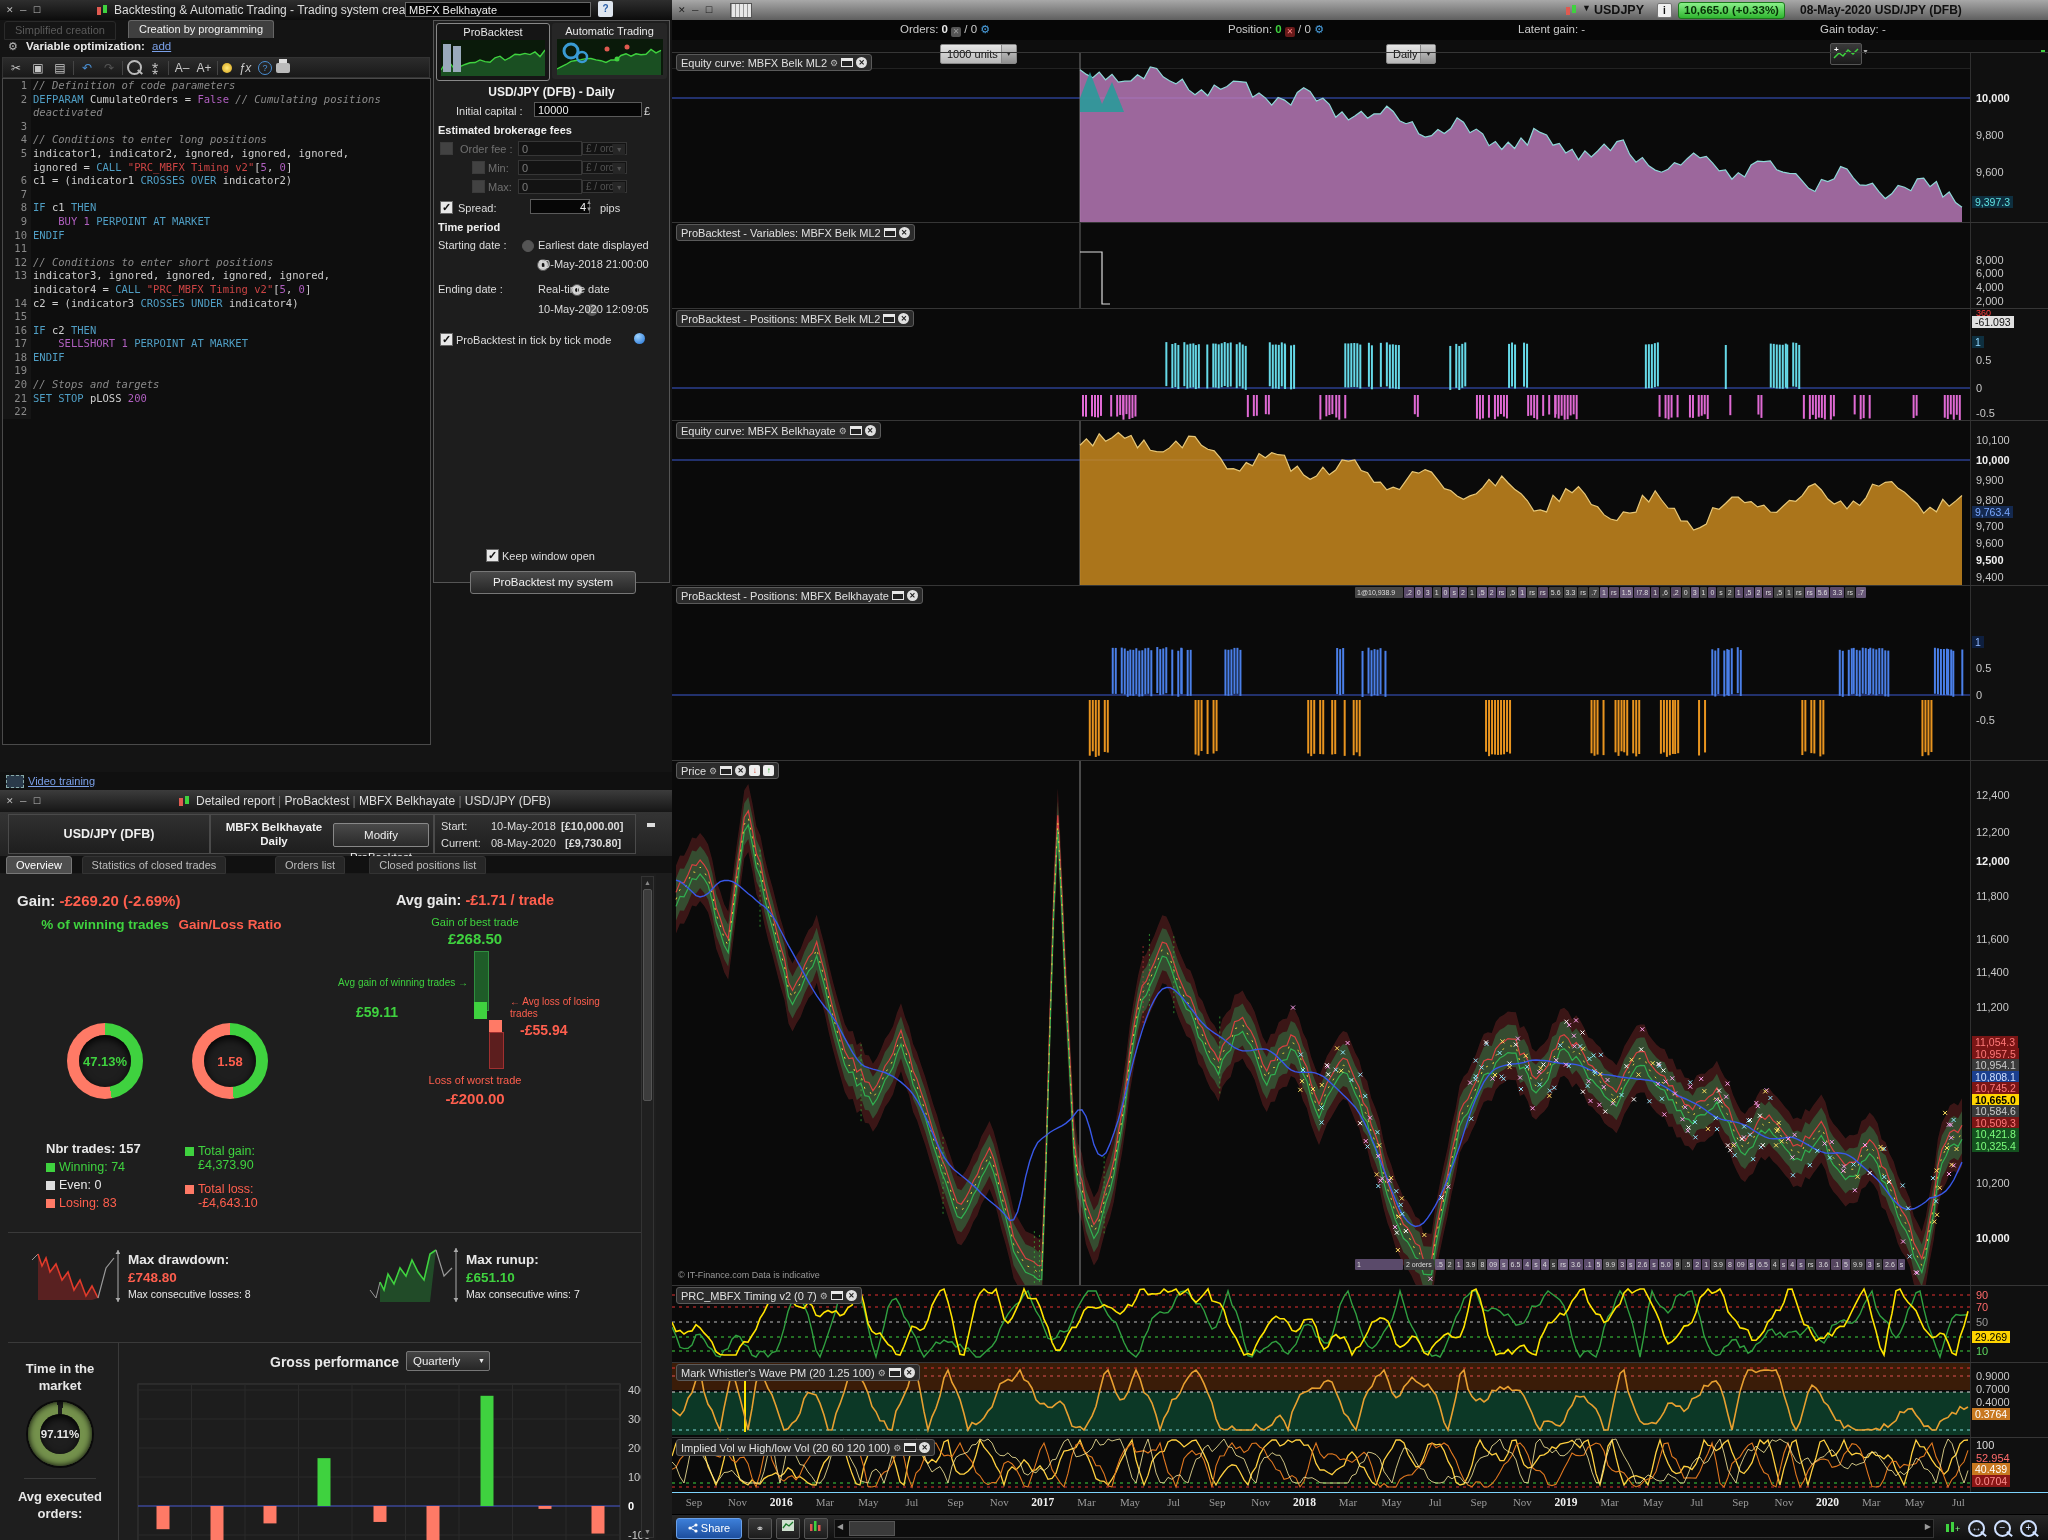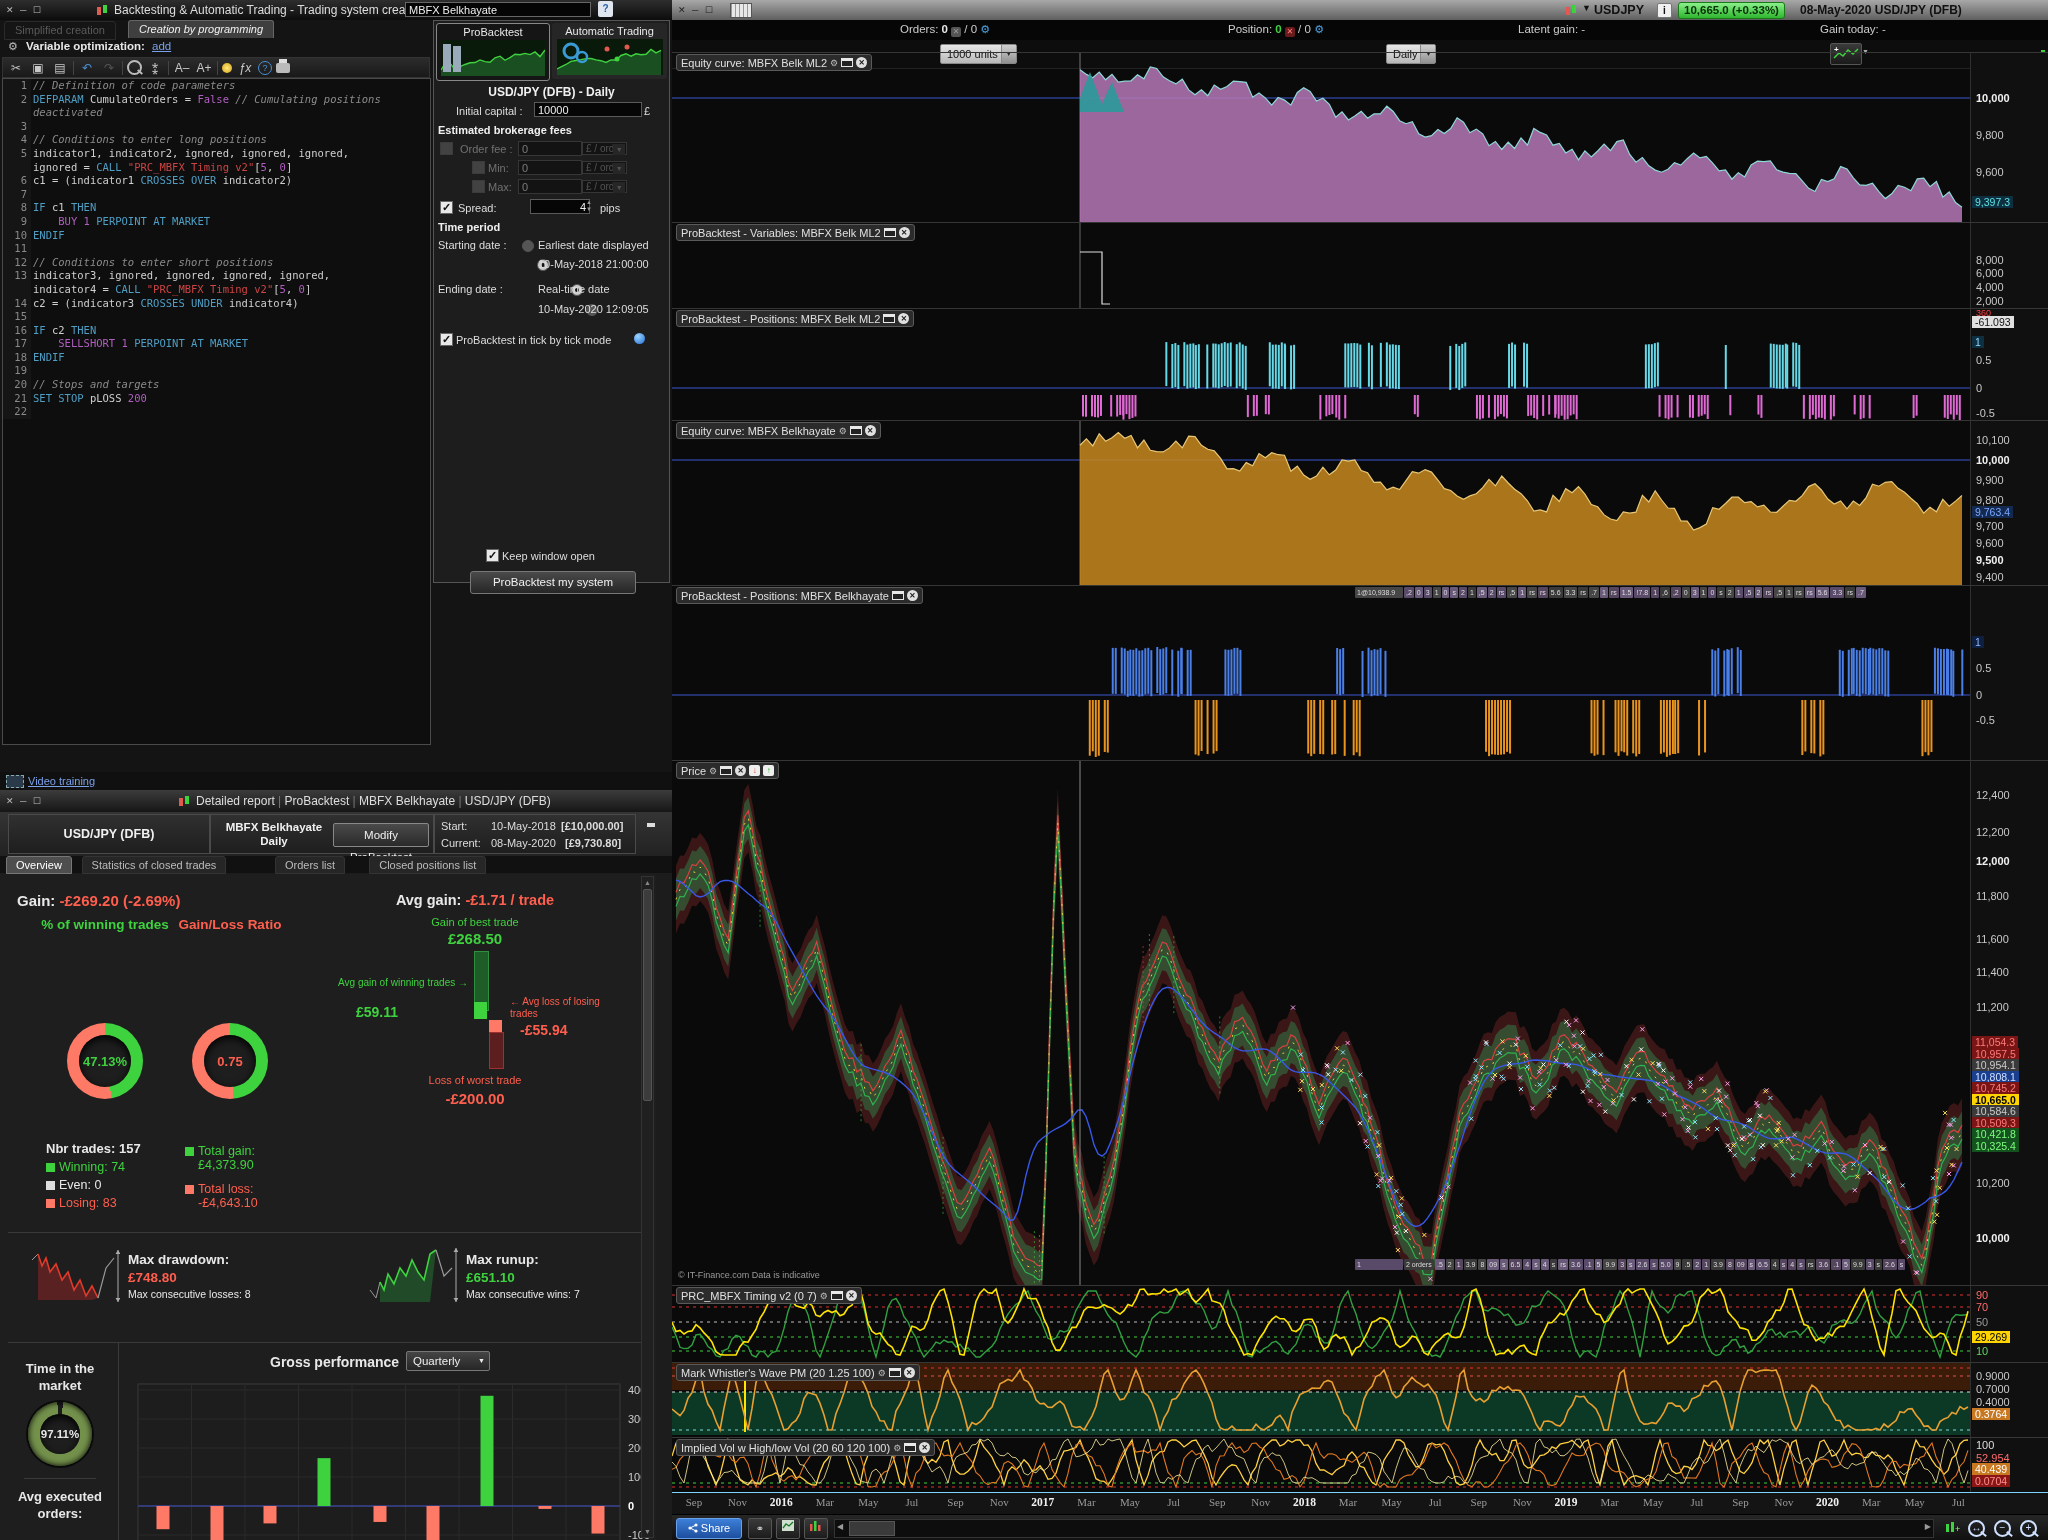--- a/index.html
+++ b/index.html
@@ -14,21 +14,21 @@
   .candle-ico{display:inline-block;width:12px;height:12px;position:relative;vertical-align:-2px;}
   .candle-ico i{position:absolute;width:4px;}
   .candle-ico .c1{left:1px;top:3px;height:8px;background:#e05a50;}
   .candle-ico .c2{left:7px;top:1px;height:8px;background:#3fd23f;}
   .name-input{position:absolute;left:405px;top:2px;width:178px;height:13px;background:#050505;
     border:1px solid #666;color:#eee;font-size:11px;padding:0 3px;}
   .doc-ico{position:absolute;left:598px;top:1px;width:15px;height:16px;background:#dfe6ef;border-radius:2px;
     color:#2a5fa8;font-size:10px;font-weight:bold;text-align:center;line-height:16px;}
   .btab{position:absolute;top:0;height:17px;font-size:11px;line-height:17px;padding:0 10px;border-radius:3px 3px 0 0;}
   .btab.dim{color:#5a5a5a;background:#151515;border:1px solid #2a2a2a;}
-  .btab.act{color:#f0f0f0;background:#3f3f3f;border:1px solid #666;border-bottom:none;font-style:italic;}
+  .btab.act{color:#f0f0f0;background:#3f3f3f;border:1px solid #666;border-bottom:none;}
   .varopt{position:absolute;left:0;top:38px;width:430px;height:18px;color:#e8e8e8;font-size:11.5px;}
   .link{color:#7aa0e8;text-decoration:underline;cursor:pointer;}
   .btoolbar{position:absolute;left:2px;top:57px;width:428px;height:21px;background:linear-gradient(#2c2c2c,#191919);
     border:1px solid #333;display:flex;align-items:center;gap:4px;padding:0 4px;box-sizing:border-box;}
   .tbico{color:#c8c8c8;font-size:12px;width:18px;text-align:center;}
   .tbsep{width:1px;height:14px;background:#444;}
   .mini-mag{width:11px;height:11px;border:2px solid #bbb;border-radius:50%;position:relative;}
   .mini-mag::after{content:"";position:absolute;left:8px;top:9px;width:6px;height:2px;background:#bbb;transform:rotate(40deg);}
   .bulb{width:10px;height:10px;border-radius:50%;background:radial-gradient(#ffe97a,#d4a017);}
   .printer{width:14px;height:10px;background:#bbb;border-radius:2px;position:relative;}
@@ -306,21 +306,21 @@
     <div class="abs" style="left:17px;width:660px;top:18px;font-size:15px;font-weight:bold">
       <span class="wht">Gain:</span>
       <span class="red">-£269.20 (-2.69%)</span>
     </div>
     <div class="abs grn" style="left:30px;top:42px;width:150px;text-align:center;font-size:13.5px;font-weight:bold;line-height:17px">% of winning trades</div>
     <div class="abs red" style="left:160px;top:42px;width:140px;text-align:center;font-size:13.5px;font-weight:bold;line-height:17px">Gain/Loss Ratio</div>
     <div class="donut" id="donut1" style="left: 67px; top: 149px; width: 76px; height: 76px; background: conic-gradient(rgb(63, 210, 63) 0deg, rgb(63, 210, 63) 47.13%, rgb(255, 122, 102) 47.13%, rgb(255, 122, 102) 100%);">
         <span class="ct grn" style="font-size:13px">47.13%</span>
       </div>
     <div class="donut" id="donut2" style="left: 192px; top: 149px; width: 76px; height: 76px; background: conic-gradient(rgb(63, 210, 63) 0deg, rgb(63, 210, 63) 48.45%, rgb(255, 122, 102) 48.45%, rgb(255, 122, 102) 100%);">
-        <span class="ct red" style="font-size:13px">0.75</span>
+        <span class="ct red" style="font-size:13px">1.58</span>
       </div>
     <div class="abs wht" style="left:46px;top:267px;font-size:13px;font-weight:bold"><span>Nbr trades:</span> <span>157</span></div>
     <div class="abs grn" style="left:46px;top:286px;font-size:12.5px"><span class="sq" style="background:#3fd23f"></span><span>Winning:</span> <span>74</span></div>
     <div class="abs wht" style="left:46px;top:304px;font-size:12.5px"><span class="sq" style="background:#ddd"></span><span>Even:</span> <span>0</span></div>
     <div class="abs red" style="left:46px;top:322px;font-size:12.5px"><span class="sq" style="background:#ff7a66"></span><span>Losing:</span> <span>83</span></div>
     <div class="abs grn" style="left:185px;top:270px;font-size:12.5px"><span class="sq" style="background:#3fd23f"></span><span>Total gain:</span><br><span style="margin-left:13px">£4,373.90</span></div>
     <div class="abs red" style="left:185px;top:308px;font-size:12.5px"><span class="sq" style="background:#ff7a66"></span><span>Total loss:</span><br><span style="margin-left:13px">-£4,643.10</span></div>
     <div class="abs" style="left:330px;top:18px;width:290px;text-align:center;font-size:14.5px;font-weight:bold">
       <span class="wht">Avg gain:</span>
       <span class="red">-£1.71 / trade</span>

